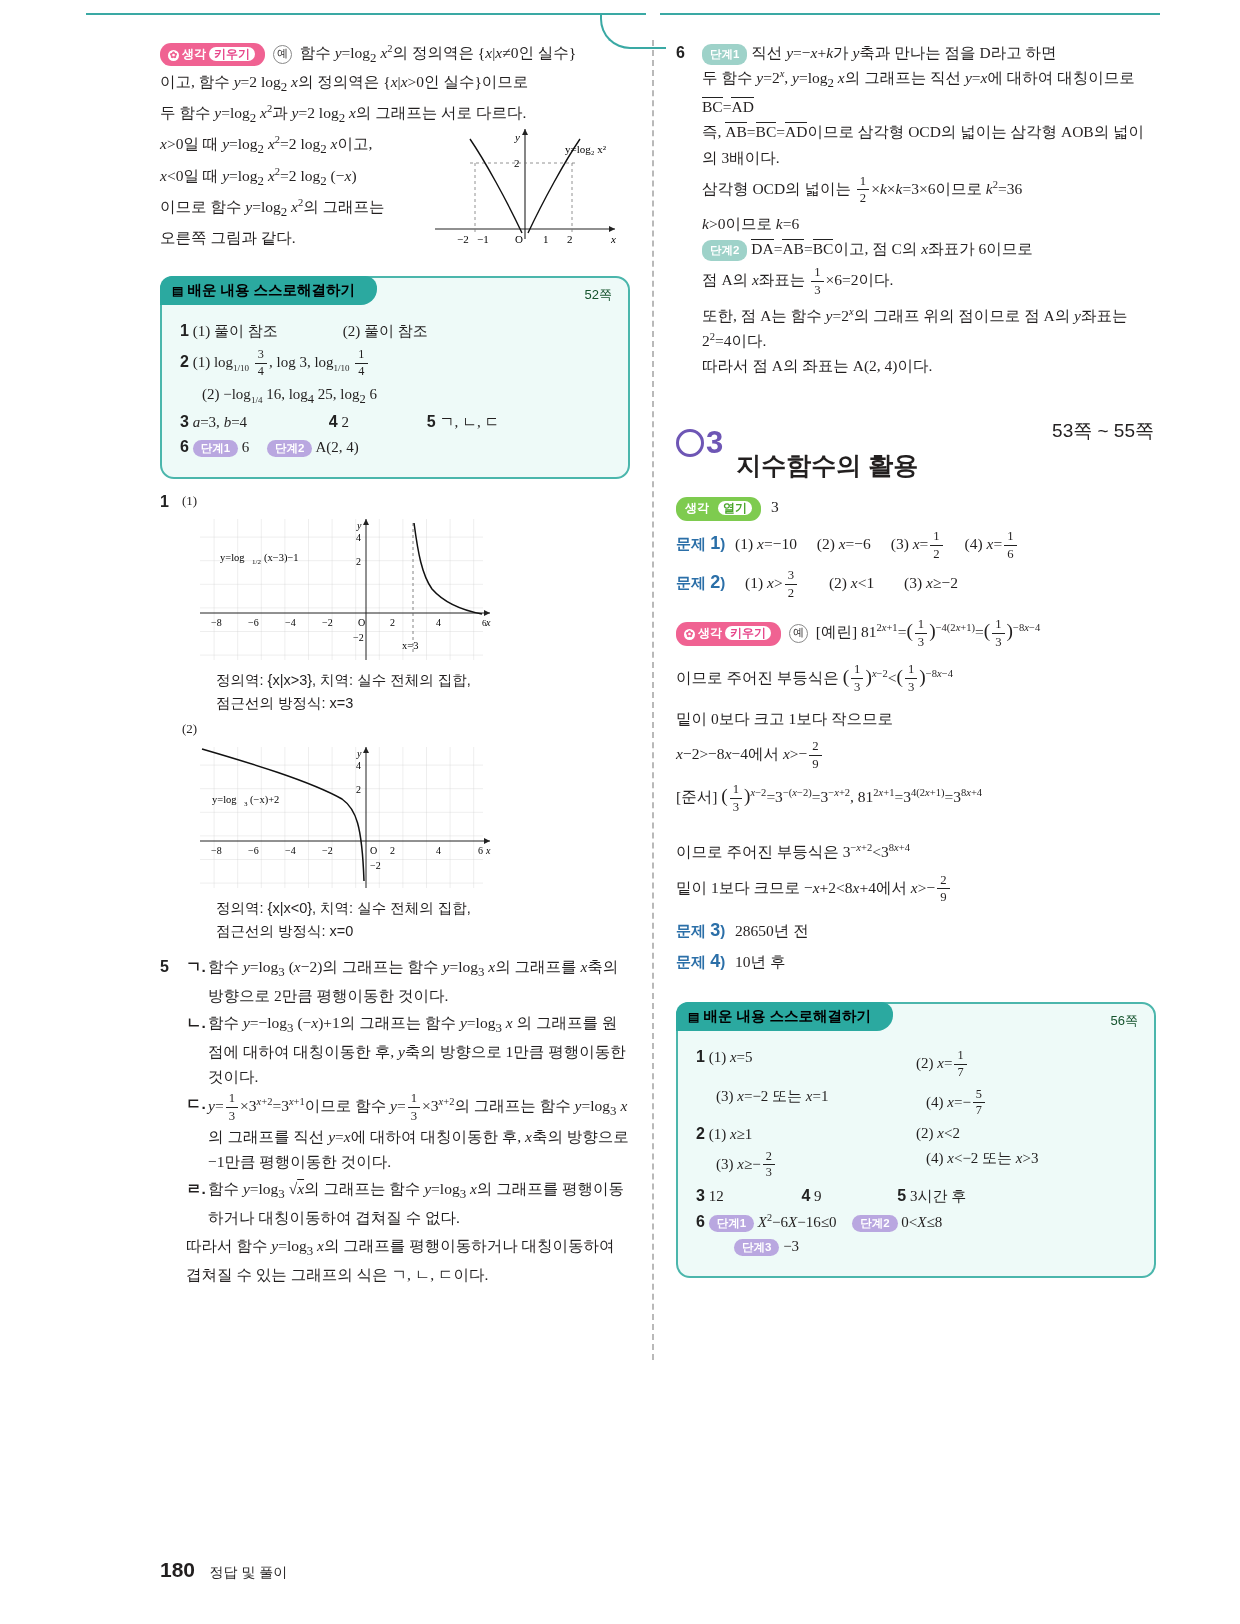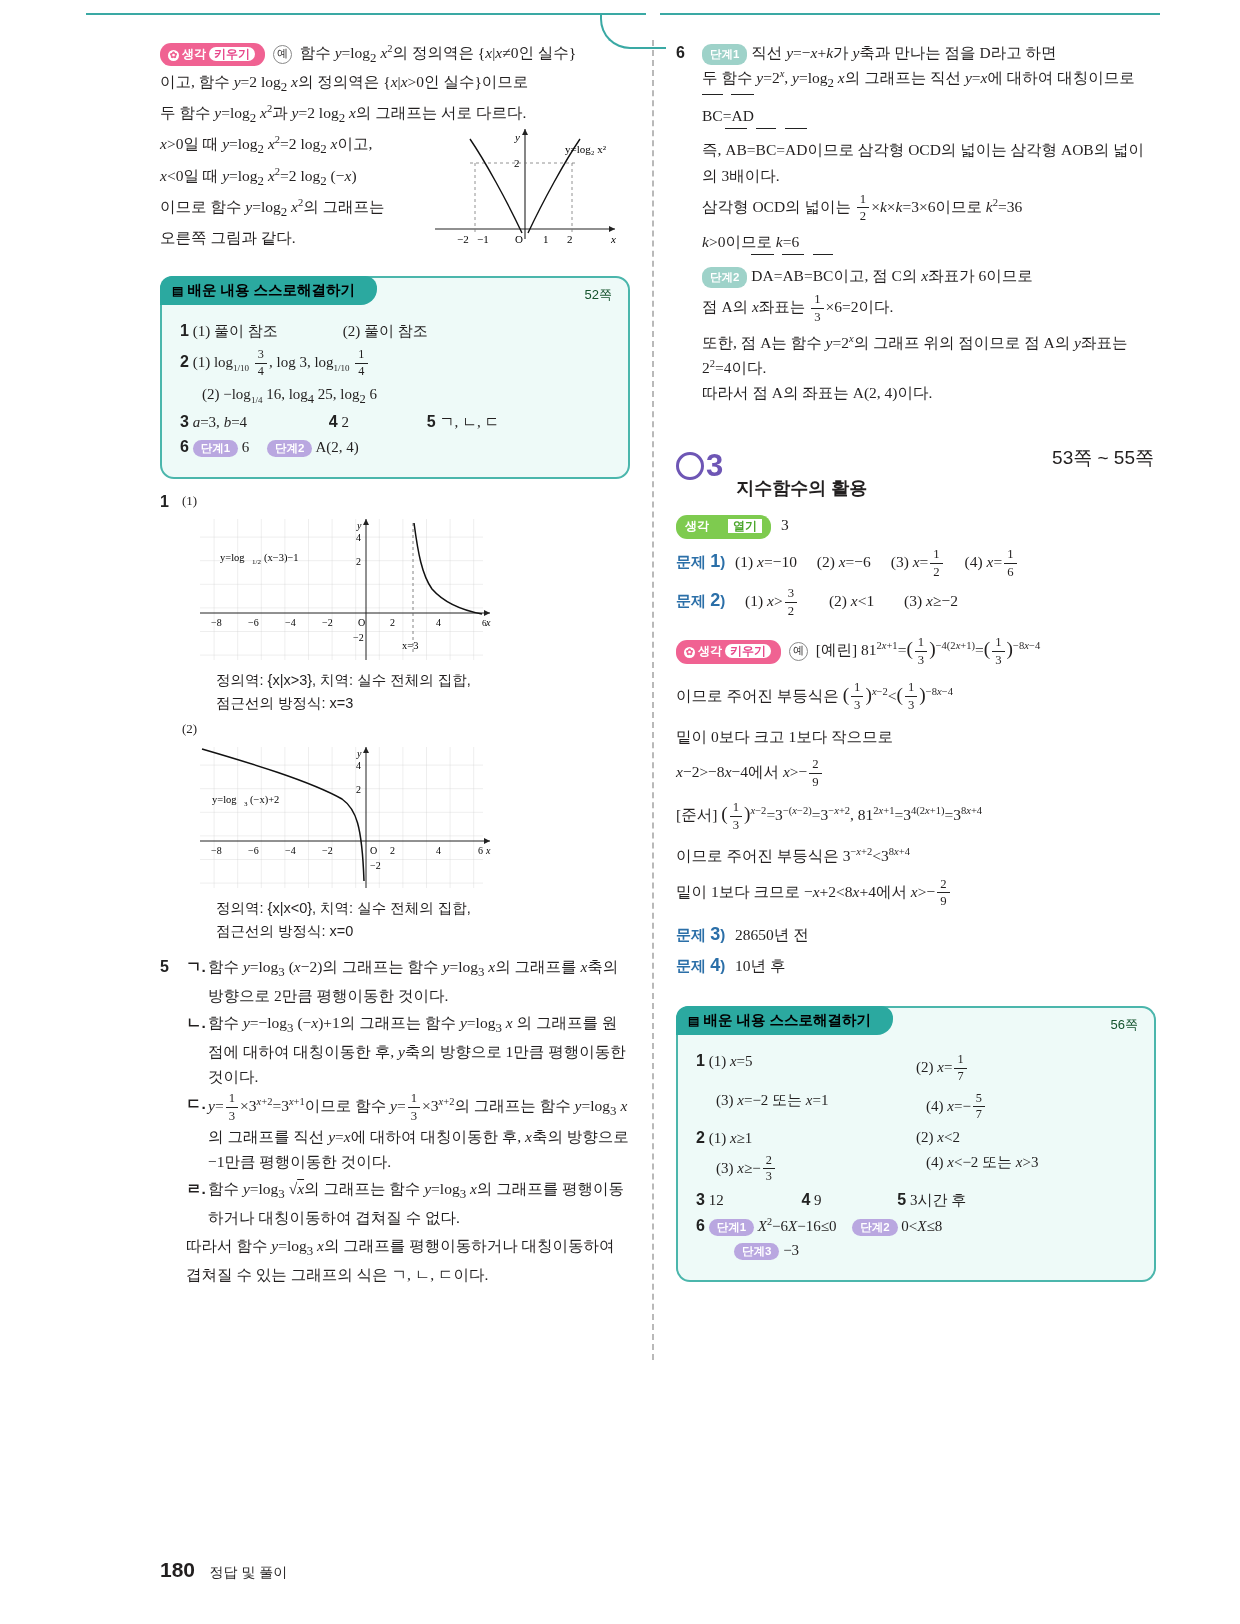--- a/index.html
+++ b/index.html
@@ -31,21 +31,21 @@
     padding:2px 10px 2px 8px;font-size:12px;font-weight:bold;
     font-family:"Liberation Sans",sans-serif;vertical-align:middle;
   }
   .badge-think .dot{display:inline-block;width:11px;height:11px;border-radius:50%;
     background:#fff;color:#f06292;font-size:9px;line-height:11px;text-align:center;margin-right:3px;}
   .badge-think .kw{background:#fff;color:#e7468a;border-radius:8px;padding:0px 5px;margin-left:3px;}
   .badge-open{
     display:inline-block;background:#7ecb4f;color:#fff;border-radius:11px;
     padding:2px 9px;font-size:12px;font-weight:bold;font-family:"Liberation Sans",sans-serif;
   }
-  .badge-open .kw{background:#fff;color:#4aa62a;border-radius:0;padding:0 5px;margin-left:19px;}
+  .badge-open .kw{background:#fff;color:#4aa62a;border-radius:7px;padding:0 5px;margin-left:9px;}
   .circ-ye{display:inline-block;width:17px;height:17px;border-radius:50%;border:1.4px solid #8a8a8a;
     font-size:11px;line-height:15px;text-align:center;font-family:"Liberation Sans",sans-serif;
     vertical-align:middle;margin:0 4px;}
   .step{
     display:inline-block;background:#b9a7e0;color:#fff;border-radius:9px;padding:1px 8px;
     font-size:11.5px;font-weight:bold;font-family:"Liberation Sans",sans-serif;vertical-align:middle;
   }
   .step.g{background:#9ed2c9;}
   .qnum{font-family:"Liberation Sans",sans-serif;font-weight:bold;color:#2b6fa8;font-size:15px;}
   .num-b{font-family:"Liberation Sans",sans-serif;font-weight:bold;font-size:16px;color:#222;}
@@ -65,30 +65,30 @@
   .panel-row{margin:6px 0;}
 
   
   .sec{position:relative;margin-top:26px;}
   .sec-num{
     display:inline-block;color:#6e56b5;font-weight:bold;font-size:31px;
     font-family:"Liberation Sans",sans-serif;vertical-align:middle;letter-spacing:-1px;
   }
   .sec-ring{display:inline-block;width:22px;height:22px;border:3px solid #6e56b5;border-radius:50%;
      vertical-align:middle;margin-right:2px;}
-  .sec-title{display:inline-block;font-size:18px;font-weight:bold;font-family:"Liberation Sans",sans-serif;
+  .sec-title{display:inline-block;font-size:25px;font-weight:bold;font-family:"Liberation Sans",sans-serif;
      margin-left:10px;vertical-align:middle;margin-top:45px;}
   .sec-pages{position:absolute;right:2px;top:14px;font-size:19px;font-family:Liberation Sans, sans-serif;}
 
   
   .frac{display:inline-block;vertical-align:middle;text-align:center;font-size:0.82em;margin:0 2px;}
   .frac .n{display:block;border-bottom:1px solid #222;padding:0 3px;line-height:1.25;}
   .frac .d{display:block;padding:0 3px;line-height:1.3;}
   sup{font-size:0.68em;}
-  .ov{border-top:1px solid #222;padding-top:12px;display:inline-block;line-height:1.15;}
+  .ov{border-top:1px solid #222;padding-top:0px;display:inline-block;line-height:1.15;}
 
   .item{display:flex;margin:2px 0;}
   .item .lbl{width:22px;flex:none;font-weight:bold;font-family:"Liberation Sans",sans-serif;}
   .item .bd{flex:1;}
 
   
   .graphbox{margin:4px 0 2px 30px;}
   .cap{font-family:"Liberation Sans",sans-serif;font-size:14.5px;margin-left:56px;line-height:1.6;}
 
   .footer{position:absolute;left:160px;bottom:42px;font-family:"Liberation Sans",sans-serif;}
@@ -327,21 +327,21 @@
       <span class="badge-think">
         <span class="dot">✿</span><span>생각</span><span class="kw">키우기</span>
       </span>
       <span class="circ-ye">예</span>
       <span>[예린]</span>
       81<sup>2<span class="mi">x</span>+1</sup>=<span style="font-size:1.25em;">(</span><span class="frac"><span class="n">1</span><span class="d">3</span></span><span style="font-size:1.25em;">)</span><sup>−4(2<span class="mi">x</span>+1)</sup>=<span style="font-size:1.25em;">(</span><span class="frac"><span class="n">1</span><span class="d">3</span></span><span style="font-size:1.25em;">)</span><sup>−8<span class="mi">x</span>−4</sup>
       <div style="margin-top:10px;">이므로 주어진 부등식은 <span style="font-size:1.25em;">(</span><span class="frac"><span class="n">1</span><span class="d">3</span></span><span style="font-size:1.25em;">)</span><sup><span class="mi">x</span>−2</sup>&lt;<span style="font-size:1.25em;">(</span><span class="frac"><span class="n">1</span><span class="d">3</span></span><span style="font-size:1.25em;">)</span><sup>−8<span class="mi">x</span>−4</sup></div>
       <div style="margin-top:10px;">밑이 0보다 크고 1보다 작으므로</div>
       <div style="margin-top:8px;"><span class="mi">x</span>−2&gt;−8<span class="mi">x</span>−4에서 <span class="mi">x</span>&gt;−<span class="frac"><span class="n">2</span><span class="d">9</span></span></div>
       <div style="margin-top:8px;">[준서] <span style="font-size:1.25em;">(</span><span class="frac"><span class="n">1</span><span class="d">3</span></span><span style="font-size:1.25em;">)</span><sup><span class="mi">x</span>−2</sup>=3<sup>−(<span class="mi">x</span>−2)</sup>=3<sup>−<span class="mi">x</span>+2</sup>, 81<sup>2<span class="mi">x</span>+1</sup>=3<sup>4(2<span class="mi">x</span>+1)</sup>=3<sup>8<span class="mi">x</span>+4</sup></div>
-      <div style="margin-top:10px;">이므로 주어진 부등식은 3<sup>−<span class="mi">x</span>+2</sup>&lt;3<sup>8<span class="mi">x</span>+4</sup></div>
+      <div style="margin-top:24px;">이므로 주어진 부등식은 3<sup>−<span class="mi">x</span>+2</sup>&lt;3<sup>8<span class="mi">x</span>+4</sup></div>
       <div style="margin-top:8px;">밑이 1보다 크므로 −<span class="mi">x</span>+2&lt;8<span class="mi">x</span>+4에서 <span class="mi">x</span>&gt;−<span class="frac"><span class="n">2</span><span class="d">9</span></span></div>
     </div>
 
     <div class="t" style="margin-top:10px;">
       <span class="qnum">문제 <span style="font-size:18px;">3</span>)</span>
       <span style="margin-left:6px;">28650년 전</span>
     </div>
     <div class="t" style="margin-top:2px;">
       <span class="qnum">문제 <span style="font-size:18px;">4</span>)</span>
       <span style="margin-left:6px;">10년 후</span>

